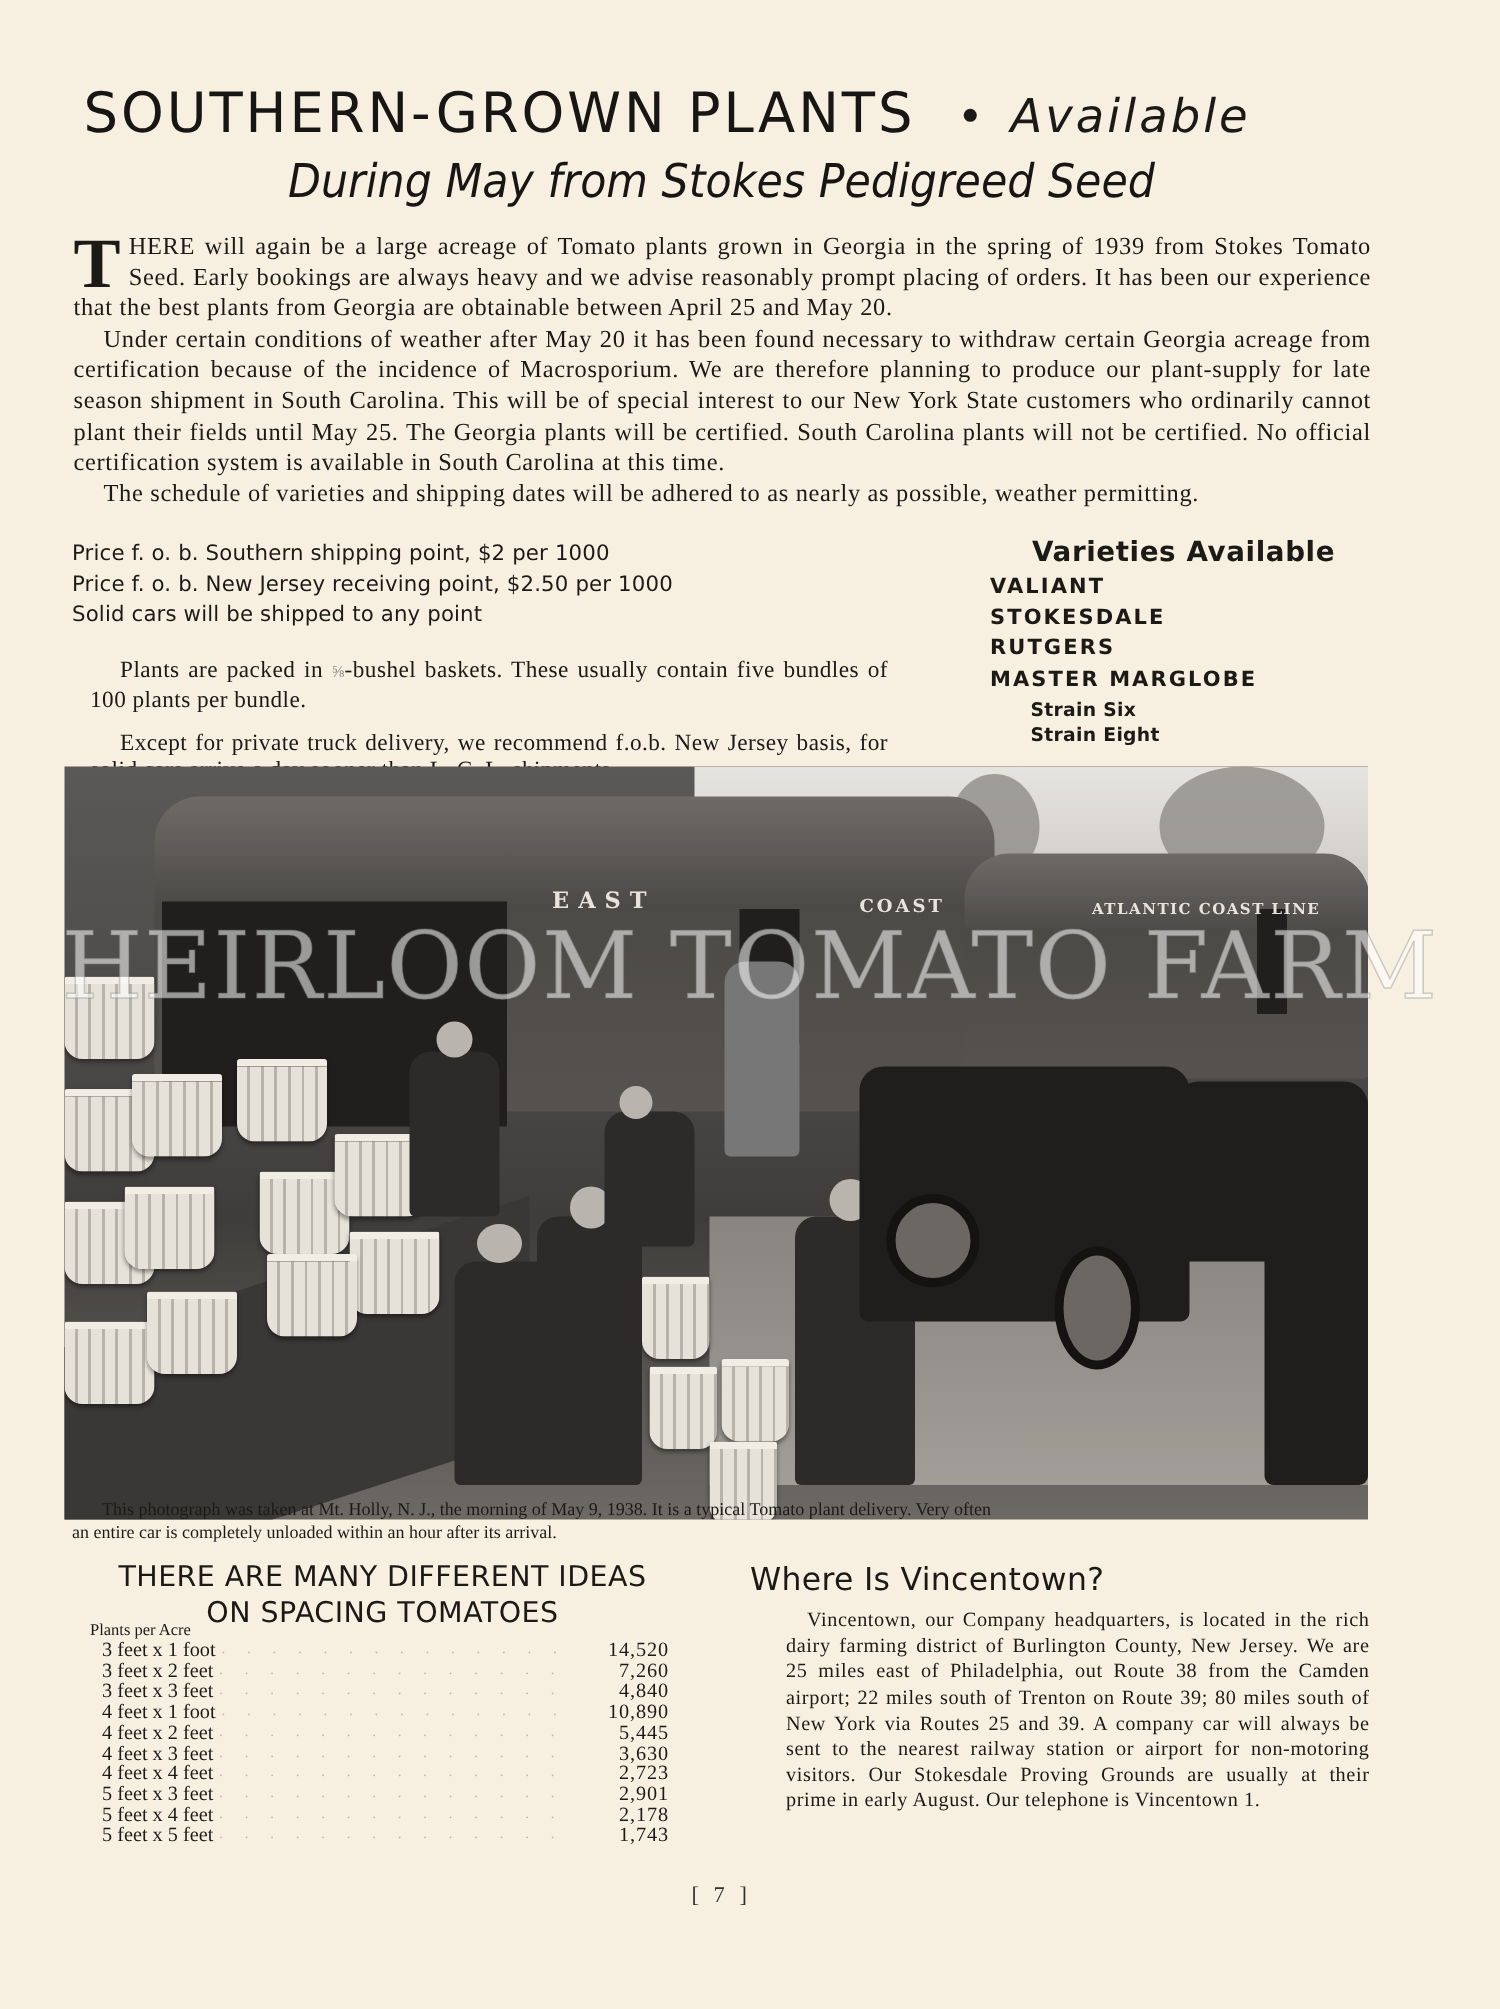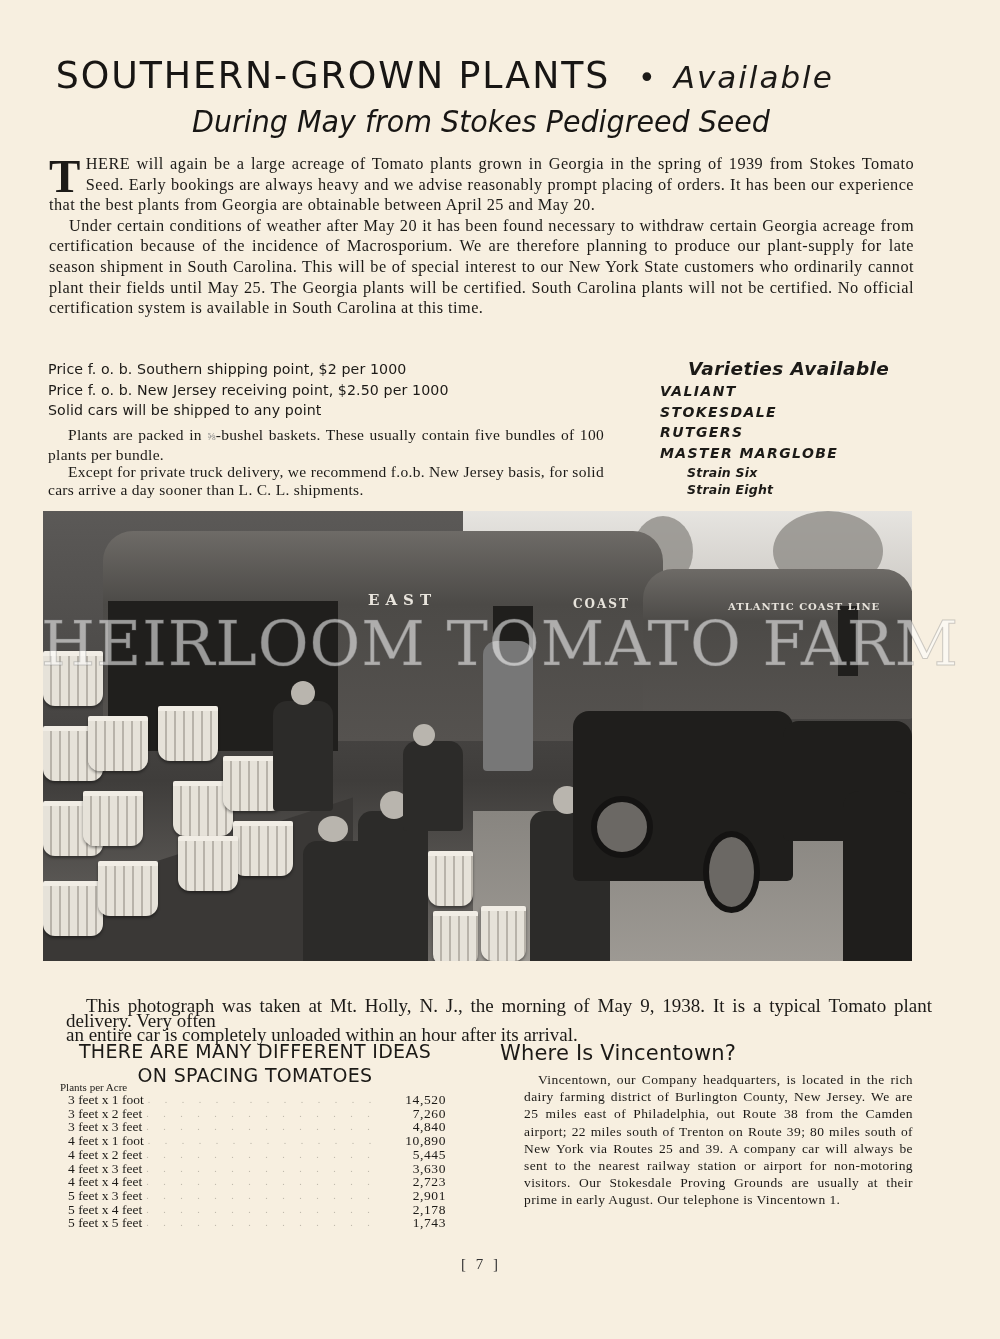--- a/index.html
+++ b/index.html
@@ -43,41 +43,41 @@
   
   .prices { left: 48px; top: 359px; width: 560px; }
   .price-line {
     font-family: "DejaVu Sans", sans-serif; font-size: 14.2px; line-height: 20.5px;
     font-weight: 500; letter-spacing: 0.1px;
   }
   .pack {
     left: 48px; top: 426px; width: 556px;
     font-size: 15.5px; line-height: 17.5px; text-align: justify; letter-spacing: 0.3px;
   }
-  .pack p { margin: 0; text-indent: 20px; }
+  .pack p { margin: 12px; text-indent: 20px; }
   .frac { font-size: 11px; color: #888; }
 
   
-  .varieties { left: 660px; top: 357px; width: 240px; font-style: italic; }
+  .varieties { left: 660px; top: 357px; width: 240px; }
   .var-title {
     font-family: "DejaVu Sans", sans-serif; font-weight: bold; font-size: 18.5px;
     margin-left: 28px; line-height: 24px; letter-spacing: 0.4px;
   }
   .var-item {
     font-family: "DejaVu Sans", sans-serif; font-weight: bold; font-size: 14px;
     letter-spacing: 1.4px; line-height: 20.7px;
   }
   .var-sub {
     font-family: "DejaVu Sans", sans-serif; font-weight: bold; font-size: 12.5px;
     line-height: 17px; margin-left: 27px; letter-spacing: 0.2px;
   }
 
   
   .photo {
-    left: 43px; top: 511px; width: 869px; height: 450px; overflow: hidden;
+    left: 43px; top: 511px; width: 869px; height: 502px; overflow: hidden;
     background: linear-gradient(180deg, #5b5957 0%, #4a4846 40%, #3f3d3b 60%, #6d6a66 100%);
   }
   .sky { position: absolute; left: 420px; top: 0; width: 449px; height: 80px;
     background: linear-gradient(180deg, #e6e4e0, #cfccc7); }
   .tree { position: absolute; border-radius: 50%; background: #8f8c87; opacity: 0.8; }
   .traincar { position: absolute; background: linear-gradient(180deg,#6e6b67 0%,#4c4a47 35%,#55524f 100%); border-radius: 30px 30px 4px 4px; }
   .door { position: absolute; background: #201f1d; }
   .car-text { position: absolute; color: #e8e4dc; font-family: "DejaVu Serif", serif; font-size: 15px; font-weight: bold; letter-spacing: 6px; }
   .car-text.small { font-size: 10px; letter-spacing: 1px; }
   .platform { position: absolute; background: #3a3836; transform: skewY(-18deg); }
@@ -91,22 +91,22 @@
   .wheel { position: absolute; border-radius: 50%; border: 6px solid #141312; background: #6b6864; }
   .watermark {
     left: 0; top: 607px; width: 1000px; text-align: center; white-space: nowrap;
     font-family: "DejaVu Serif", serif; font-size: 62px; letter-spacing: 1px;
     color: rgba(255,255,255,0.55);
     -webkit-text-stroke: 1px rgba(120,120,120,0.35);
     pointer-events: none;
   }
 
   .caption {
-    left: 66px; top: 999px; width: 866px;
-    font-size: 19px; line-height: 14.5px; text-align: justify;
+    left: 48px; top: 999px; width: 866px;
+    font-size: 12px; line-height: 14.5px; text-align: justify;
   }
   .caption span { display: block; text-indent: 20px; }
 
   
   .spacing { left: 60px; top: 1039px; width: 400px; }
   .sp-title {
     font-family: "DejaVu Sans", sans-serif; font-size: 19px; text-align: center;
     line-height: 24px; letter-spacing: 0.3px; width: 390px;
   }
   .sp-colhead { font-size: 11px; text-align: left; width: 400px; margin-top: -6px; line-height: 12px; }
@@ -130,20 +130,21 @@
 <body>
 
 <div class="abs headline">
   <span class="h-main">SOUTHERN-GROWN PLANTS</span><span class="h-bullet">•</span><span class="h-avail">Available</span>
 </div>
 <div class="abs subhead">During May from Stokes Pedigreed Seed</div>
 
 <div class="abs intro">
   <p class="first"><span class="dropcap">T</span><span>HERE will again be a large acreage of Tomato plants grown in Georgia in the spring of 1939 from Stokes Tomato Seed. Early bookings are always heavy and we advise reasonably prompt placing of orders. It has been our experience that the best plants from Georgia are obtainable between April 25 and May 20.</span></p>
   <p>Under certain conditions of weather after May 20 it has been found necessary to withdraw certain Georgia acreage from certification because of the incidence of Macrosporium. We are therefore planning to produce our plant-supply for late season shipment in South Carolina. This will be of special interest to our New York State customers who ordinarily cannot plant their fields until May 25. The Georgia plants will be certified. South Carolina plants will not be certified. No official certification system is available in South Carolina at this time.</p>
+  <p>The schedule of varieties and shipping dates will be adhered to as nearly as possible, weather permitting.</p>
 </div>
 
 <div class="abs prices">
   <div class="price-line">Price f. o. b. Southern shipping point, $2 per 1000</div>
   <div class="price-line">Price f. o. b. New Jersey receiving point, $2.50 per 1000</div>
   <div class="price-line">Solid cars will be shipped to any point</div>
 </div>
 
 <div class="abs pack">
   <p><span>Plants are packed in </span><span class="frac">⅝</span><span>-bushel baskets. These usually contain five bundles of 100 plants per bundle.</span></p>

